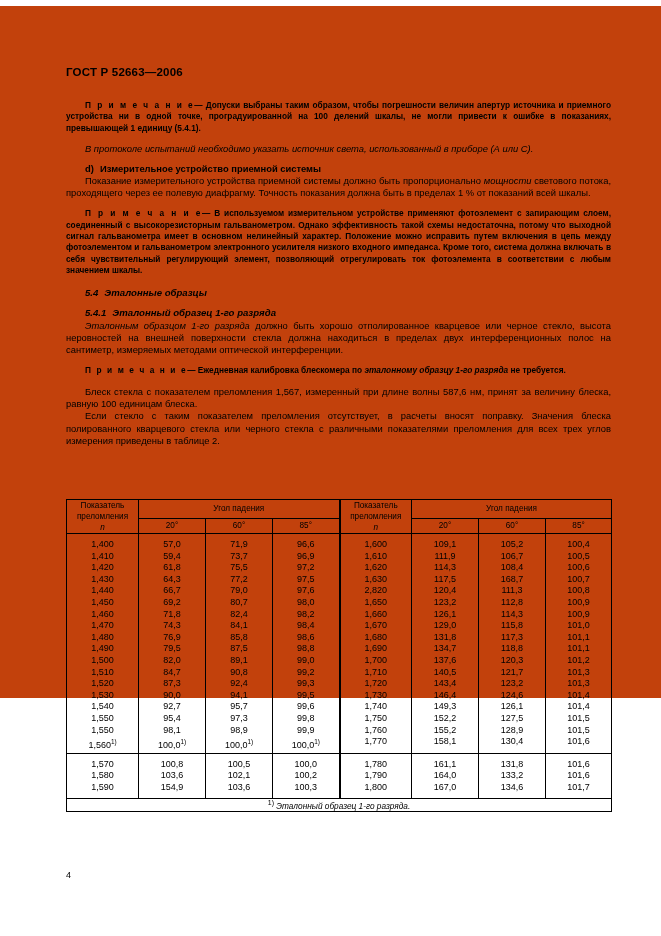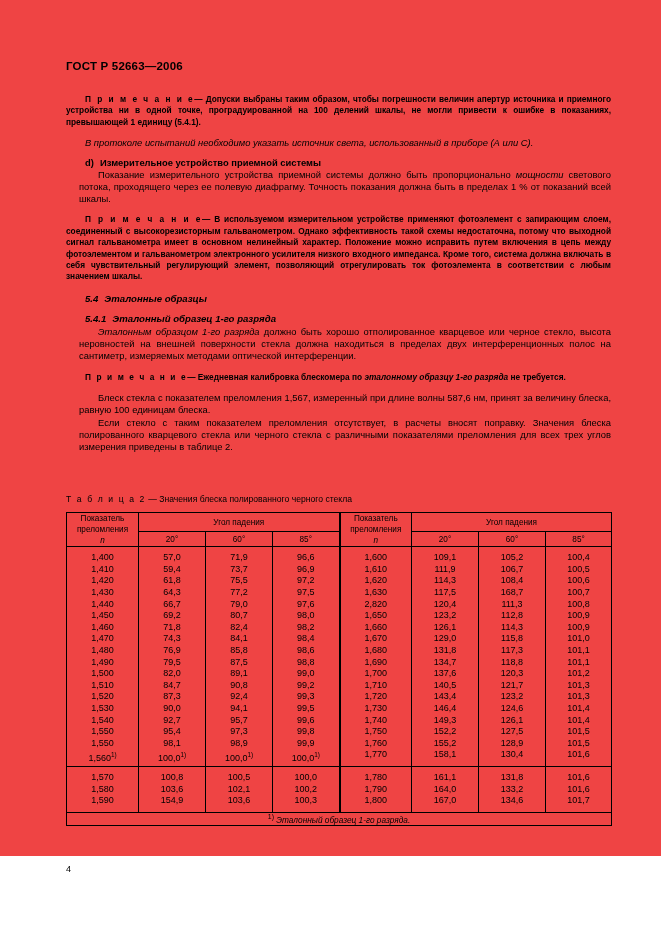--- a/index.html
+++ b/index.html
@@ -10,24 +10,24 @@
   body {
     width: 661px;
     height: 936px;
     font-family: "Liberation Sans", sans-serif;
     color: #000000;
     position: relative;
     overflow: hidden;
   }
   .page {
     position: absolute;
-    left: 0; top: 0;
+    left: 0; top: 6px;
     width: 661px;
-    height: 856px;
-    background: #ef4444;
+    height: 692px;
+    background: #c2410c;
   }
   .content {
     position: absolute;
     left: 66px;
     top: 60px;
     width: 545px;
   }
   .doc-header {
     font-size: 11.5px;
     font-weight: bold;
@@ -36,21 +36,20 @@
   }
   p {
     margin: 0;
     font-size: 9.4px;
     line-height: 12.3px;
     text-align: justify;
     text-justify: inter-word;
   }
   .body-p {
     text-indent: 19px;
-    margin-left: 13px;
   }
   .note {
     font-size: 8.3px;
     line-height: 11.4px;
     text-align: justify;
     text-indent: 19px;
     margin: 0;
     font-weight: bold;
   }
   .note-lead {
@@ -179,21 +178,20 @@
     <p class="note"><span class="note-lead">П р и м е ч а н и е</span><span>— Ежедневная калибровка блескомера по </span><span class="ital">эталонному образцу 1-го разряда</span><span> не требуется.</span></p>
 
     <div class="gap-m"></div>
 
     <p class="body-p">Блеск стекла с показателем преломления 1,567, измеренный при длине волны 587,6 нм, принят за величину блеска, равную 100 единицам блеска.</p>
     <p class="body-p">Если стекло с таким показателем преломления отсутствует, в расчеты вносят поправку. Значения блеска полированного кварцевого стекла или черного стекла с различными показателями преломления для всех трех углов измерения приведены в таблице 2.</p>
 
   </div>
 
   <div class="tblwrap">
-    <p class="tbl-caption"><span class="tl">Т а б л и ц а  2</span> <span>— Значения блеска полированного черного стекла</span></p>
 
     <table class="gloss">
       <colgroup>
         <col style="width:72px">
           <col style="width:67px">
           <col style="width:67px">
           <col style="width:67px">
         <col style="width:72px">
           <col style="width:67px">
           <col style="width:67px">

